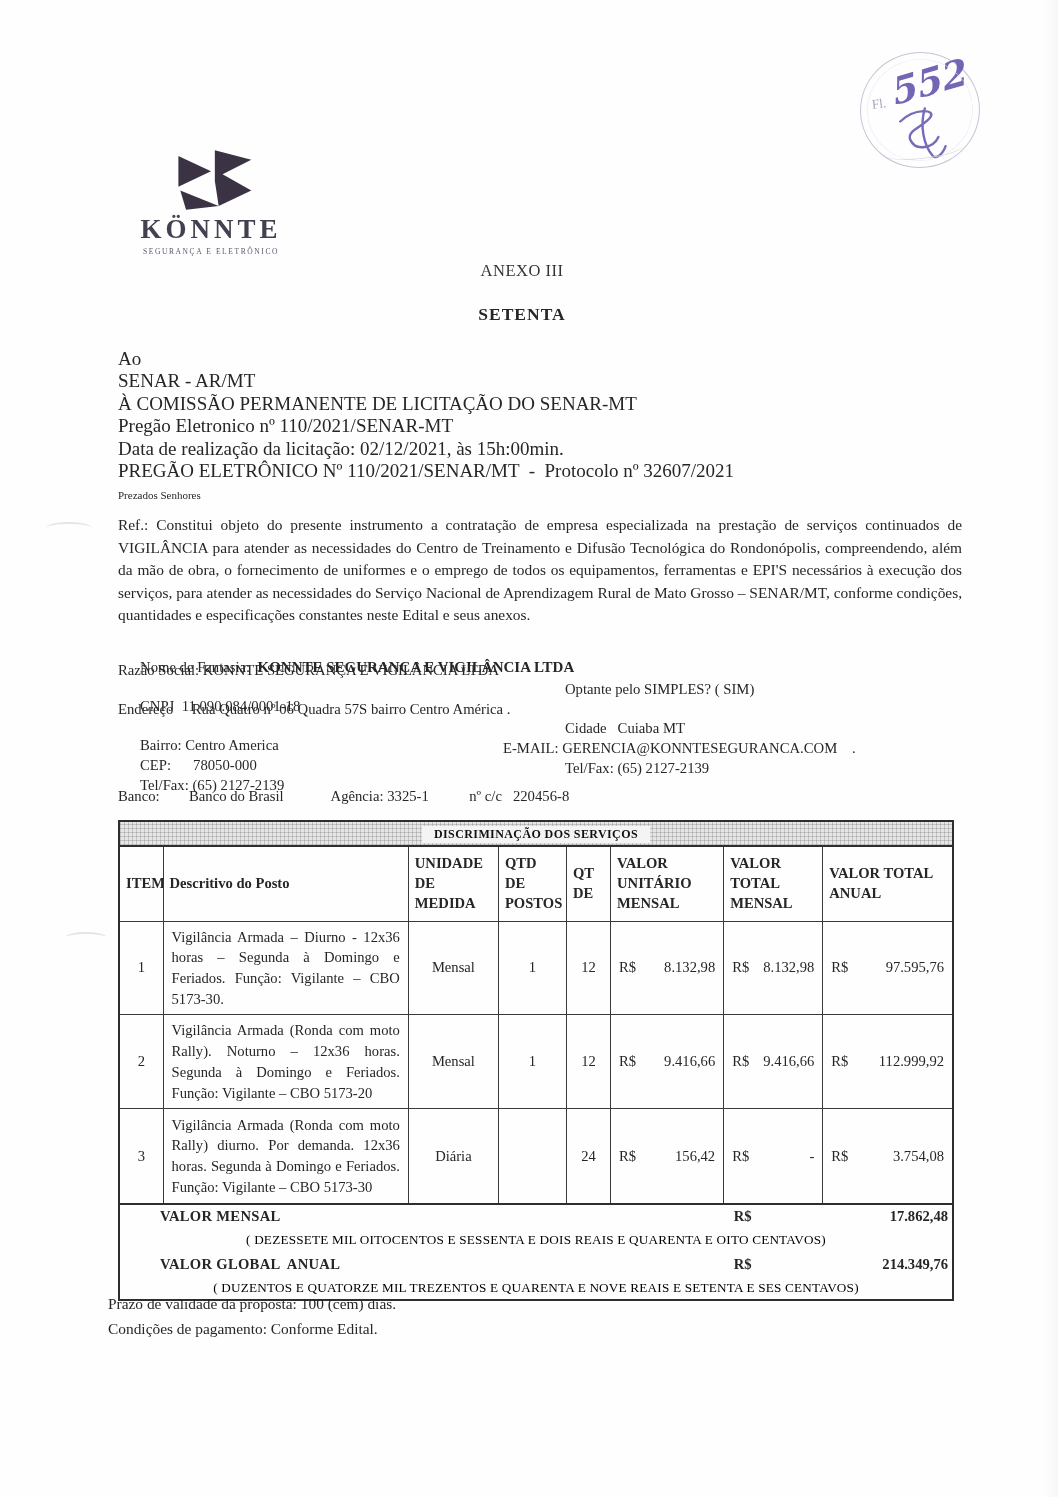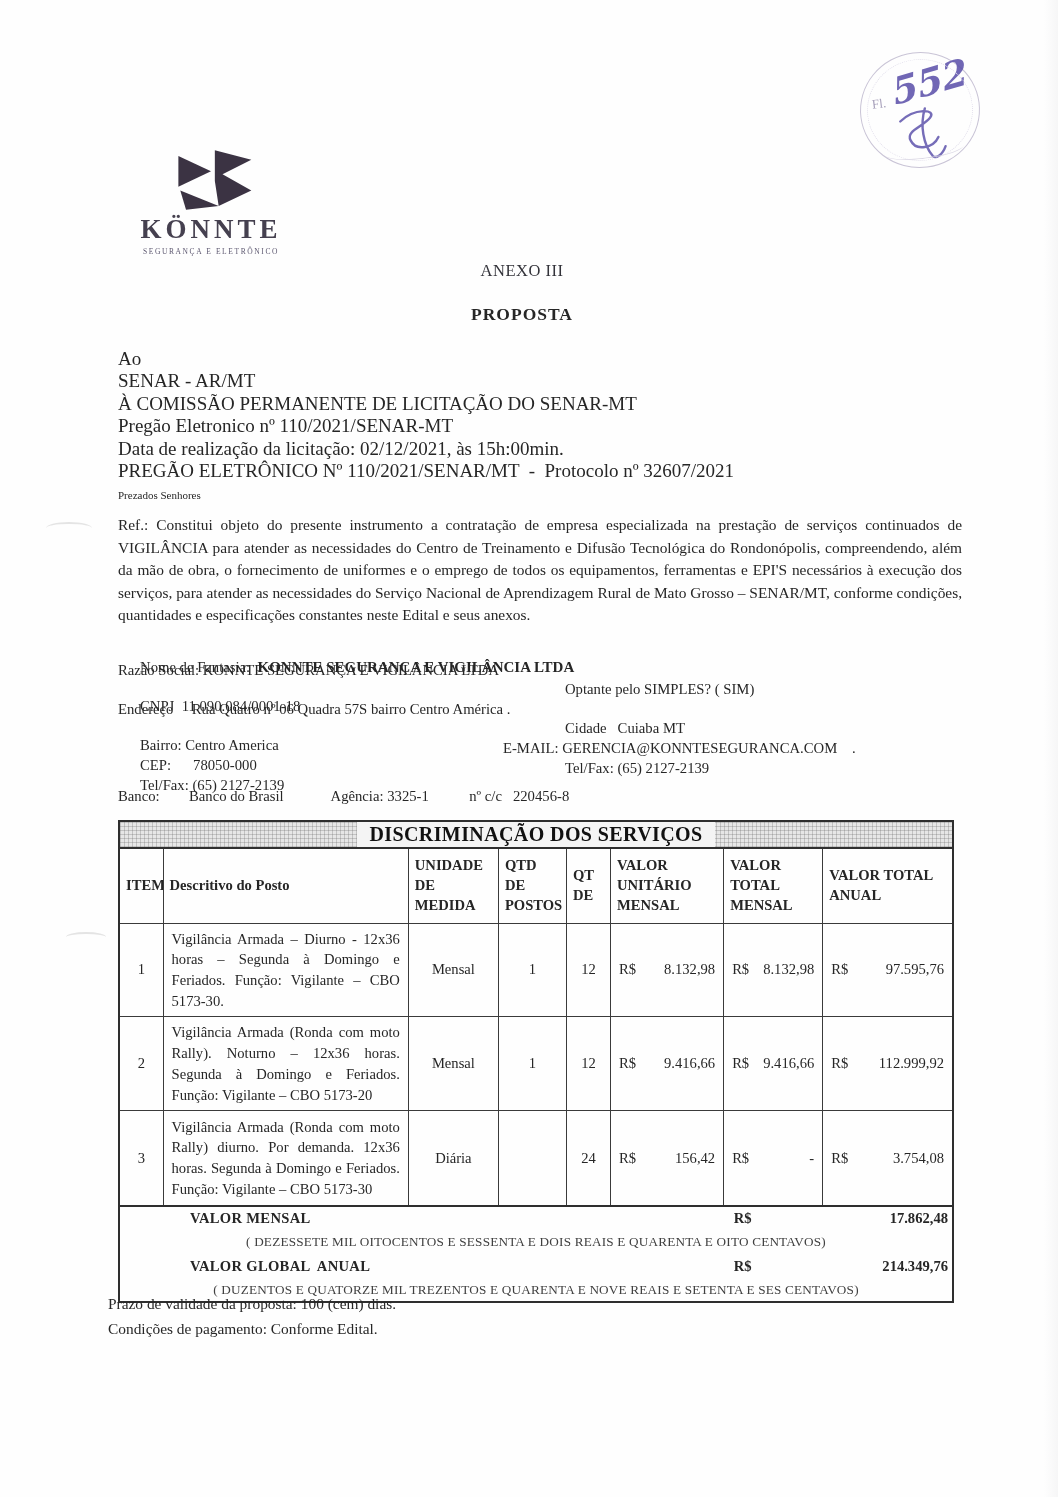--- a/index.html
+++ b/index.html
@@ -82,46 +82,46 @@
   }
   tr.band-row td {
     height:25px; padding:0; text-align:center; border-bottom:2.2px solid #2e2e2e;
     background:
       repeating-linear-gradient(90deg, rgba(110,110,110,.30) 0 1px, rgba(0,0,0,0) 1px 4px),
       repeating-linear-gradient(0deg, rgba(110,110,110,.30) 0 1px, rgba(0,0,0,0) 1px 4px),
       #e6e6e6;
   }
   .band-title {
     display:inline-block; padding:1px 12px; background:#f4f4f4;
-    font-weight:bold; font-size:20px; letter-spacing:.4px; color:#111;
+    font-weight:bold; font-size:12px; letter-spacing:.4px; color:#111;
   }
   tr.head-row th { height:75px; font-weight:bold; padding:3px 6px; text-align:left; line-height:1.35; }
   th.c-item, th.c-desc { text-align:center; }
   th.c-qtde { word-break:break-all; }
   tbody td.cell-item, tbody td.cell-unit, tbody td.cell-qtd { text-align:center; }
   td.cell-desc {
     padding:5px 8px; text-align:justify; line-height:1.42; font-size:14.4px;
     vertical-align:middle;
   }
   .row-1 td { height:86px; }
   .row-2 td { height:94px; }
   .row-3 td { height:95px; }
   .money { display:flex; justify-content:space-between; padding:0 8px; }
 
   tr.total-row td {
     border:none; border-top:2.4px solid #2e2e2e; height:25px;
     font-weight:bold;
   }
   tr.total-row.second td { border-top:none; height:27px; }
-  td.total-label { padding-left:70px; font-size:17px; letter-spacing:.3px; white-space:pre-wrap; }
+  td.total-label { padding-left:40px; font-size:17px; letter-spacing:.3px; white-space:pre-wrap; }
   td.total-cur { font-size:15.5px; padding-left:10px; }
   td.total-val { text-align:right; font-size:17px; padding-right:4px; }
   tr.words-row td {
     border:none; height:22px; text-align:center;
-    font-size:13.2px; letter-spacing:.2px; color:#404040;
+    font-size:13.2px; letter-spacing:.2px; color:#000000;
   }
 
   
   .notes { position:absolute; left:108px; top:1291px; font-size:15.4px; line-height:25px; }
 
   
   .scan-mark { position:absolute; border-top:2px solid #e4e4e4; border-radius:50%; }
   .mark-1 { left:46px; top:522px; width:46px; height:12px; }
   .mark-2 { left:66px; top:932px; width:40px; height:10px; }
   .edge-shade {
@@ -151,21 +151,21 @@
   <div class="stamp">
     <span class="stamp-fl">Fl.</span>
     <span class="stamp-number">552</span>
     <svg class="stamp-sign" width="72" height="60" viewBox="0 0 72 60">
       <path d="M14,14 C30,2 52,6 44,14 C36,22 18,24 22,34 C26,46 44,44 50,34 M40,4 C33,20 34,40 42,52 C45,56 52,52 56,44" fill="none" stroke="#5e53ab" stroke-width="2.4" stroke-linecap="round" opacity="0.85"></path>
     </svg>
     <div class="stamp-arc"></div>
   </div>
 
   <div class="annex">ANEXO III</div>
-  <div class="doc-title">PROPOSTA</div>
+  <div class="doc-title">SETENTA</div>
 
   <div class="recipient">
     <div>Ao</div>
     <div>SENAR - AR/MT</div>
     <div>À COMISSÃO PERMANENTE DE LICITAÇÃO DO SENAR-MT</div>
     <div>Pregão Eletronico nº 110/2021/SENAR-MT</div>
     <div>Data de realização da licitação: 02/12/2021, às 15h:00min.</div>
     <div>PREGÃO ELETRÔNICO Nº 110/2021/SENAR/MT  -  Protocolo nº 32607/2021</div>
   </div>
 

